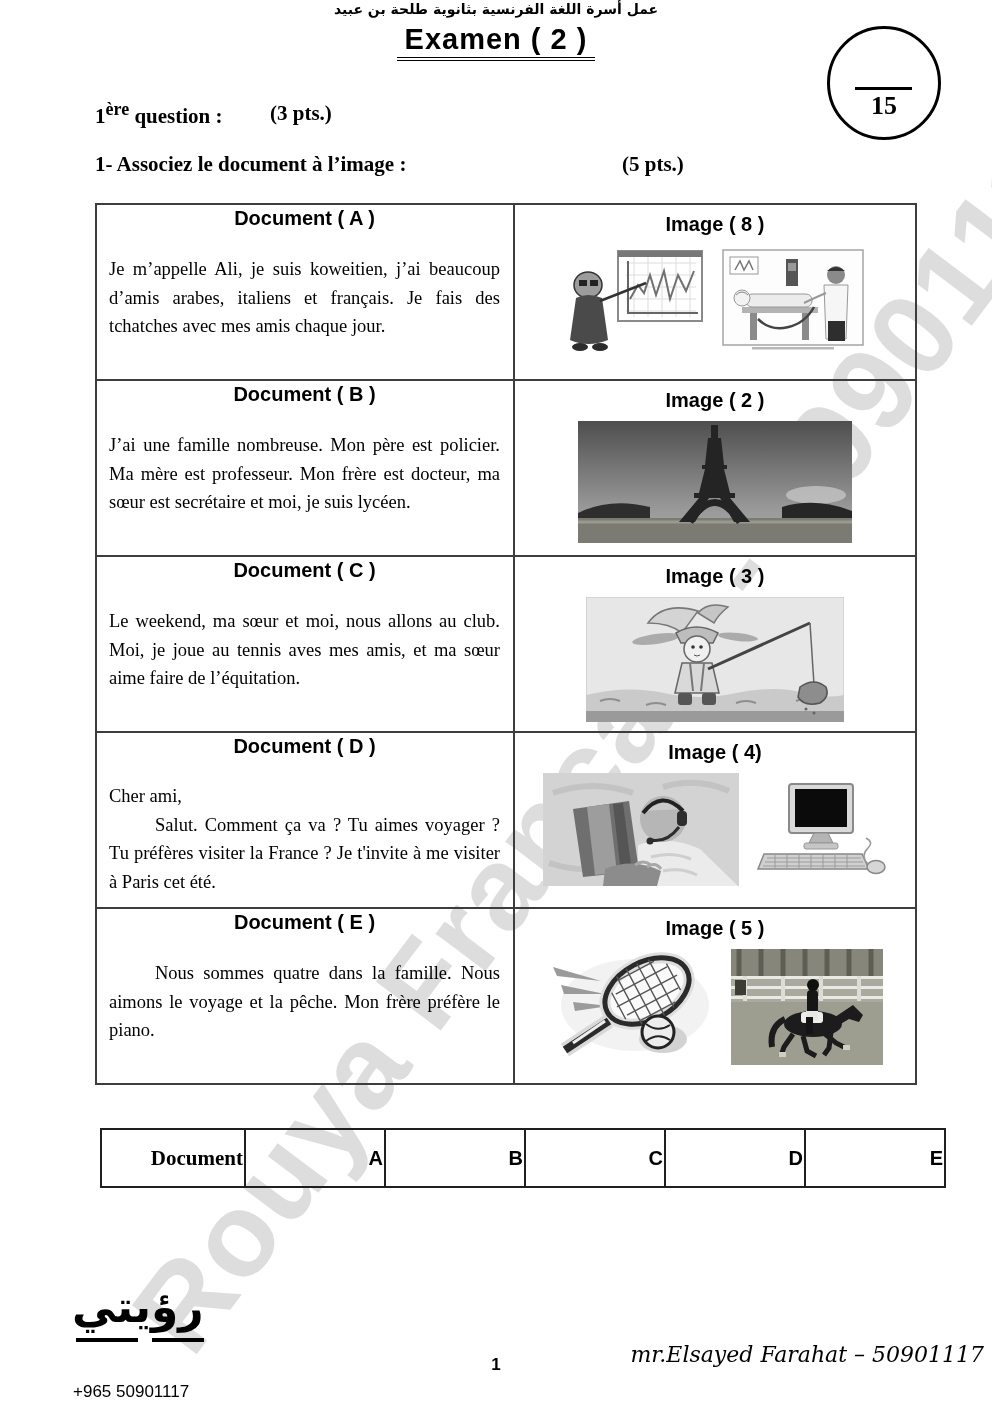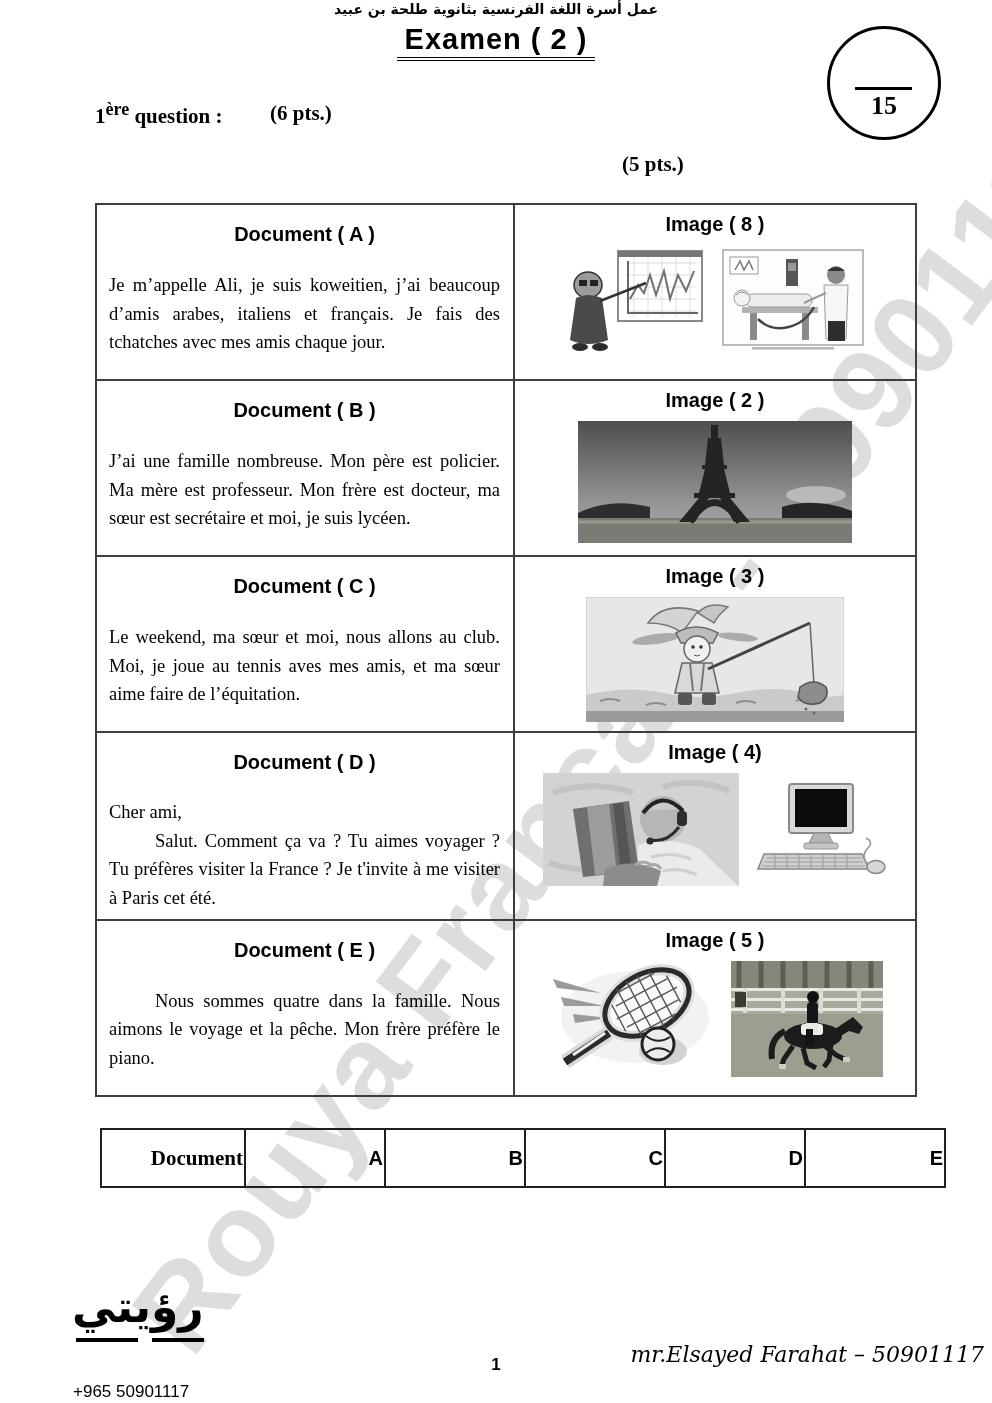--- a/index.html
+++ b/index.html
@@ -48,21 +48,21 @@
   .task { position:absolute; left:95px; top:152px; font-size:21px; font-weight:bold; width:860px; }
   .task .pts { position:absolute; left:527px; top:0; }
 
   
   .match-table {
     position:absolute; left:95px; top:203px; width:820px;
     border-collapse:collapse; table-layout:fixed;
   }
   .match-table td { border:2px solid #3d3d3d; vertical-align:top; }
   .match-table tr { height:176px; }
-  td.doc { padding:16px 13px 6px 12px;border-radius:22px; }
+  td.doc { padding:0 13px 6px 12px;border-radius:22px; }
   td.img { padding:6px 6px; }
   .cell-header {
     text-align:center; font-family:"Liberation Sans", sans-serif;
     font-weight:bold; font-size:20px; padding-top:2px;
   }
   .doc-text { margin:25px 0 0; font-size:18.5px; line-height:1.55; text-align:justify; }
   .doc-text.tight { margin-top:24px; }
   .indent { text-indent:46px; }
   .img-wrap { display:flex; justify-content:center; align-items:center; gap:16px; margin-top:9px; }
 
@@ -100,24 +100,25 @@
       <span>Examen ( 2 )</span>
     </div>
 
     <div class="score-circle">
       <div class="score-line"></div>
       <div class="score-num">15</div>
     </div>
 
     <div class="q1">
       <span>1</span><sup>ère</sup><span> question :</span>
-      <span class="pts">(6 pts.)</span>
+      <span class="pts">(3 pts.)</span>
     </div>
 
     <div class="task">
+      <span>1- Associez le document à l’image :</span>
       <span class="pts">(5 pts.)</span>
     </div>
 
     <table class="match-table">
       <colgroup>
           <col style="width:418px">
           <col style="width:402px">
         </colgroup>
       <tbody>
 

